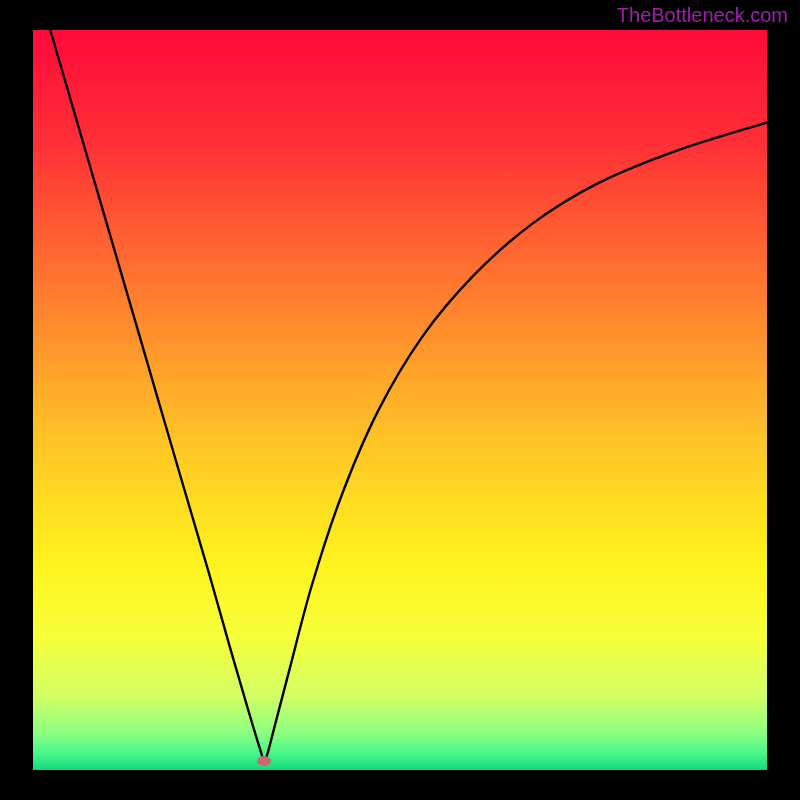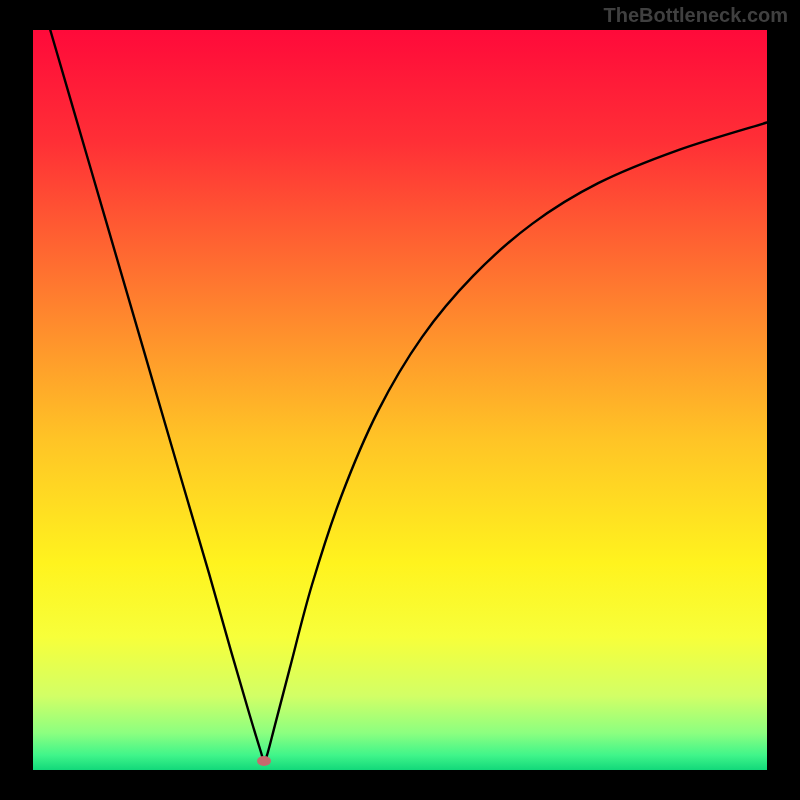--- a/index.html
+++ b/index.html
@@ -12,23 +12,23 @@
   }
   .container {
     position: relative;
     width: 800px;
     height: 800px;
   }
   .watermark {
     position: absolute;
     top: 4px;
     right: 12px;
-    color: #404040;
+    color: #a21caf;
     font-size: 20px;
-    font-weight: 700;
+    font-weight: 400;
     z-index: 10;
   }
   .plot-area {
     position: absolute;
     left: 33px;
     top: 30px;
     width: 734px;
     height: 740px;
     overflow: hidden;
   }

